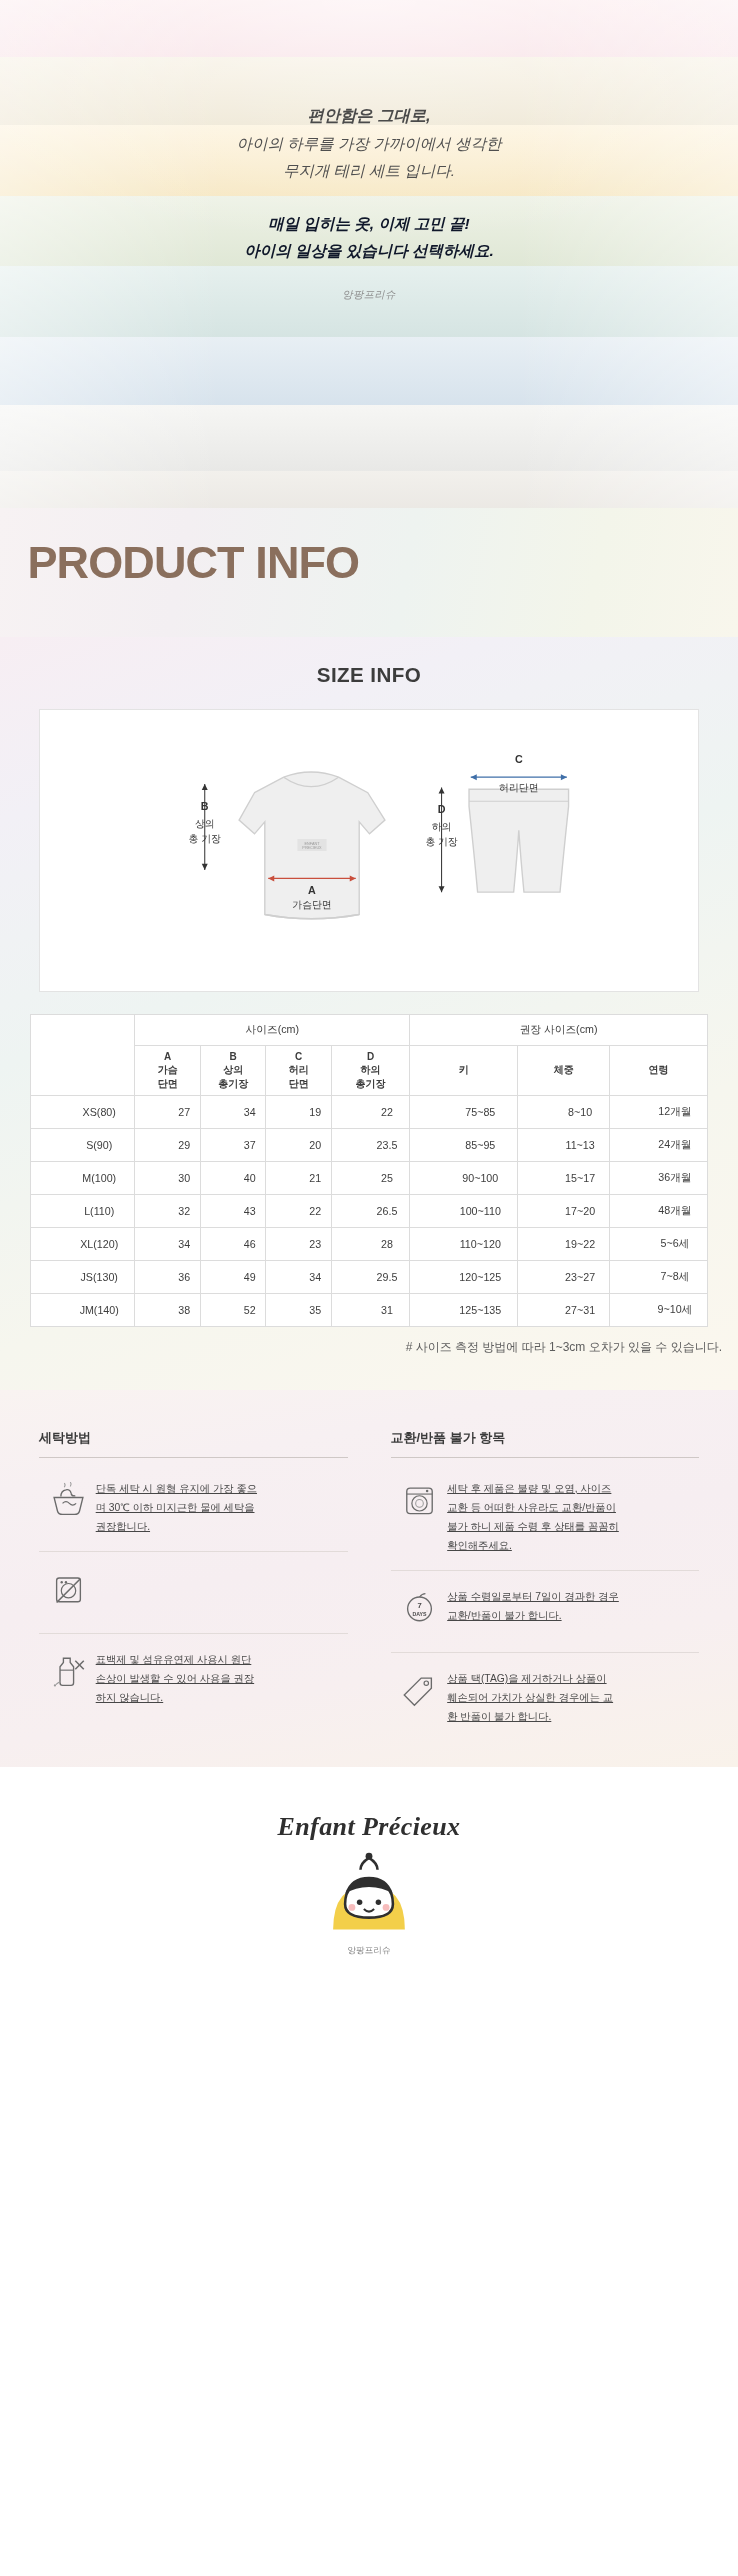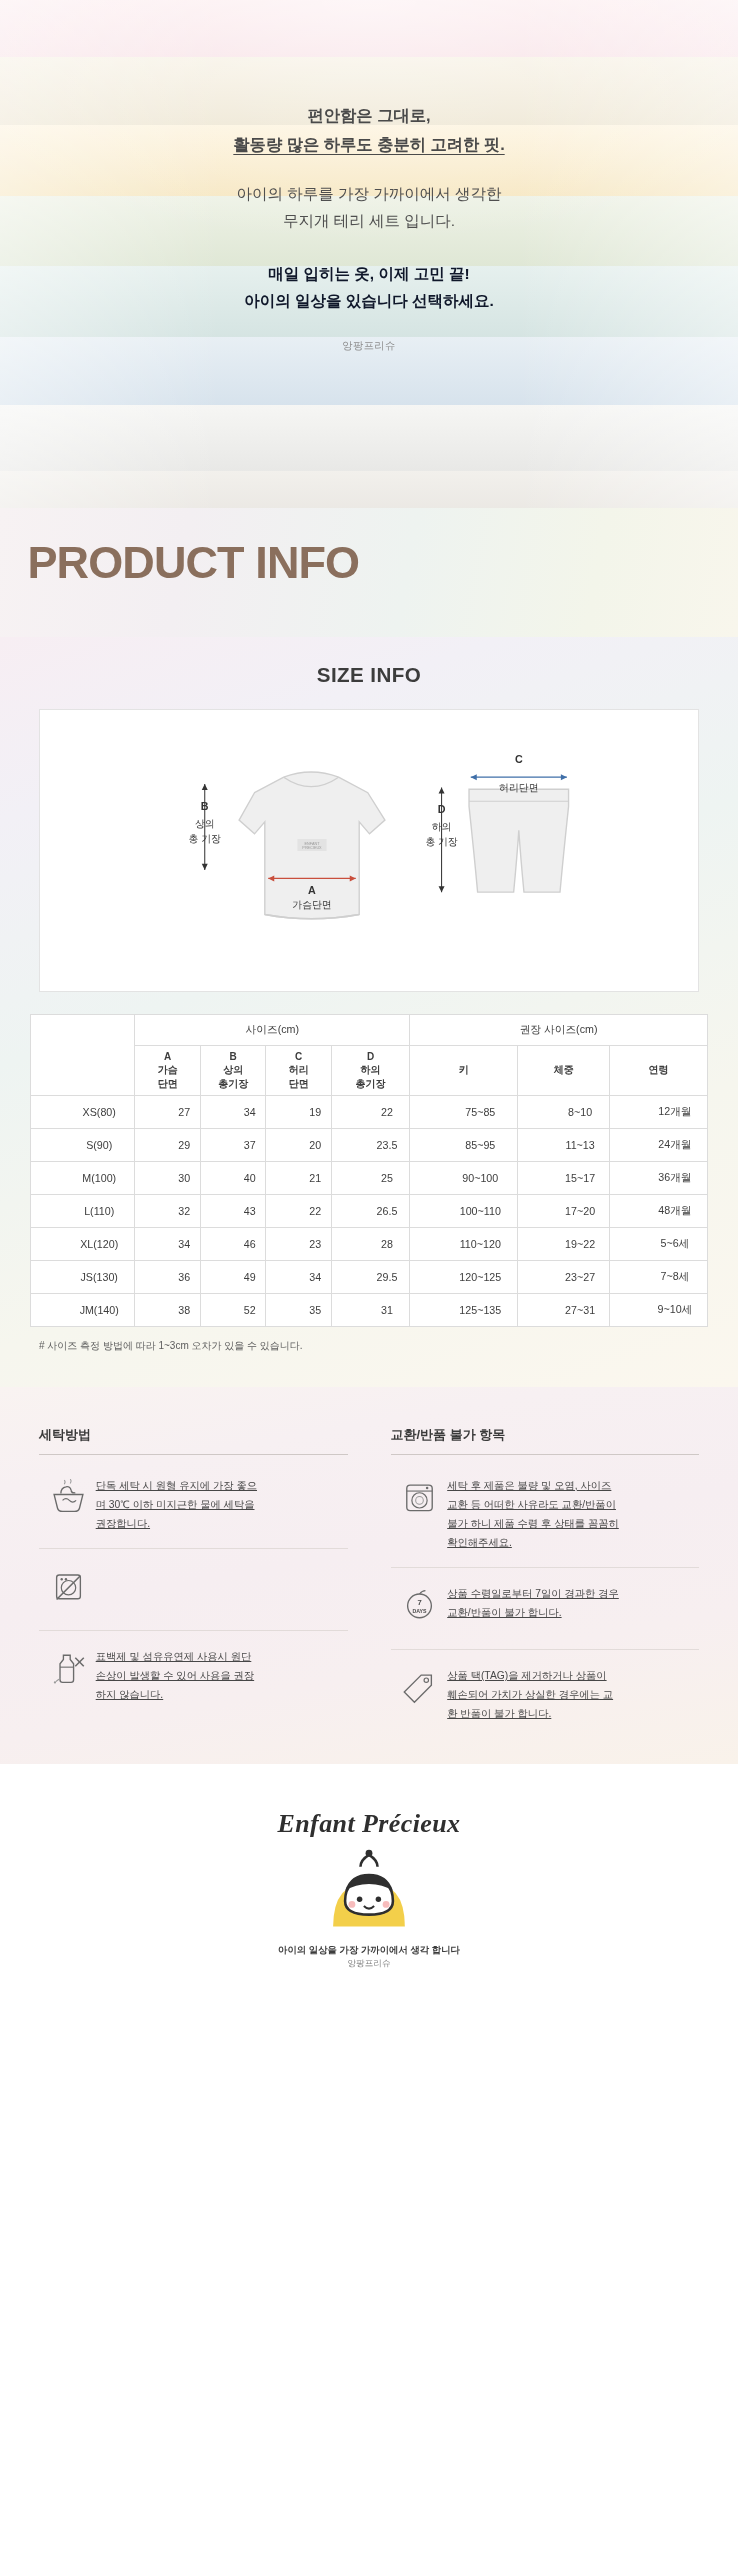--- a/index.html
+++ b/index.html
@@ -10,20 +10,21 @@
     color: #3b3b3b;
   }
   .page { width: 738px; position: relative; }
 
   
   .hero {
     position: relative;
     height: 508px;
     overflow: hidden;
     background: #f2efe9;
+    font-style: italic;
   }
   .hero-stack { position: absolute; inset: 0; }
   .band {
     position: absolute; left: -34px; right: -34px;
     height: 72px;
     border-radius: 31px;
   }
   .band.b1 { top: -8.6px;  background: linear-gradient(180deg,#fdeef0,#f7dfe4); }
   .band.b2 { top: 57px;   background: linear-gradient(180deg,#f6f0e2,#ece4cf); }
   .band.b3 { top: 125px;  background: linear-gradient(180deg,#fdf3dd,#f6e7c2); }
@@ -122,23 +123,24 @@
   }
   table.size thead tr.hdr th {
     height: 50px;
     font-weight: bold;
     font-size: 10px;
     line-height: 1.35;
   }
   table.size tbody td { height: 33px; padding-left: 33px; }
   table.size tbody td.rowlabel { font-size: 10.7px; }
   .table-note {
-    margin: 12px 39px 0;
-    font-size: 10px;
+    margin: 12px 16px 0;
+    font-size: 12px;
     color: #5d5d5d;
+    text-align: right;
   }
 
   
   .care-section {
     background: linear-gradient(170deg,#f9f3f1 0%, #f7f0f2 20%, #f6eef1 45%, #f7eff0 70%, #f9f2ea 100%);
     padding: 39px 0 26px;
   }
   .care-grid {
     display: flex;
     margin: 0 39px;
@@ -202,21 +204,20 @@
       <div class="band b3"></div>
       <div class="band b4"></div>
       <div class="band b5"></div>
       <div class="band b6"></div>
       <div class="band b7"></div>
       <div class="band b8"></div>
       <div class="hero-shadow"></div>
     </div>
     <div class="hero-text">
       <div class="l1">편안함은 그대로,</div>
-      <div class="l2">활동량 많은 하루도 충분히 고려한 핏.</div>
       <div class="l3">아이의 하루를 가장 가까이에서 생각한</div>
       <div class="l4">무지개 테리 세트 입니다.</div>
       <div class="l5">매일 입히는 옷, 이제 고민 끝!</div>
       <div class="l6">아이의 일상을 있습니다 선택하세요.</div>
       <div class="brand">앙팡프리슈</div>
     </div>
   </section>
 
   <section class="pi-wrap">
     <div class="pi-title">PRODUCT INFO</div>
@@ -487,18 +488,17 @@
         <path d="M28 92 Q28 40 70 40 Q112 40 112 92 Z" fill="#f3cf4a"></path>
         <path d="M42 62 Q42 36 70 36 Q98 36 98 62 Q98 78 70 78 Q42 78 42 62 Z" fill="#ffffff" stroke="#2f2f2f" stroke-width="3"></path>
         <path d="M42 50 Q48 30 70 30 Q92 30 98 50 Q86 42 70 42 Q54 42 42 50 Z" fill="#2f2f2f"></path>
         <circle cx="59" cy="60" r="3.2" fill="#2f2f2f"></circle>
         <circle cx="81" cy="60" r="3.2" fill="#2f2f2f"></circle>
         <circle cx="50" cy="66" r="4" fill="#f7bcbc"></circle>
         <circle cx="90" cy="66" r="4" fill="#f7bcbc"></circle>
         <path d="M64 68 q6 6 12 0" fill="none" stroke="#2f2f2f" stroke-width="2.4"></path>
       </svg>
     </div>
-    <div class="footer-sub">아이의 일상을 가장 가까이에서 생각 합니다</div>
     <div class="footer-brand">앙팡프리슈</div>
   </section>
 
 </div>
 
 
 </body></html>

